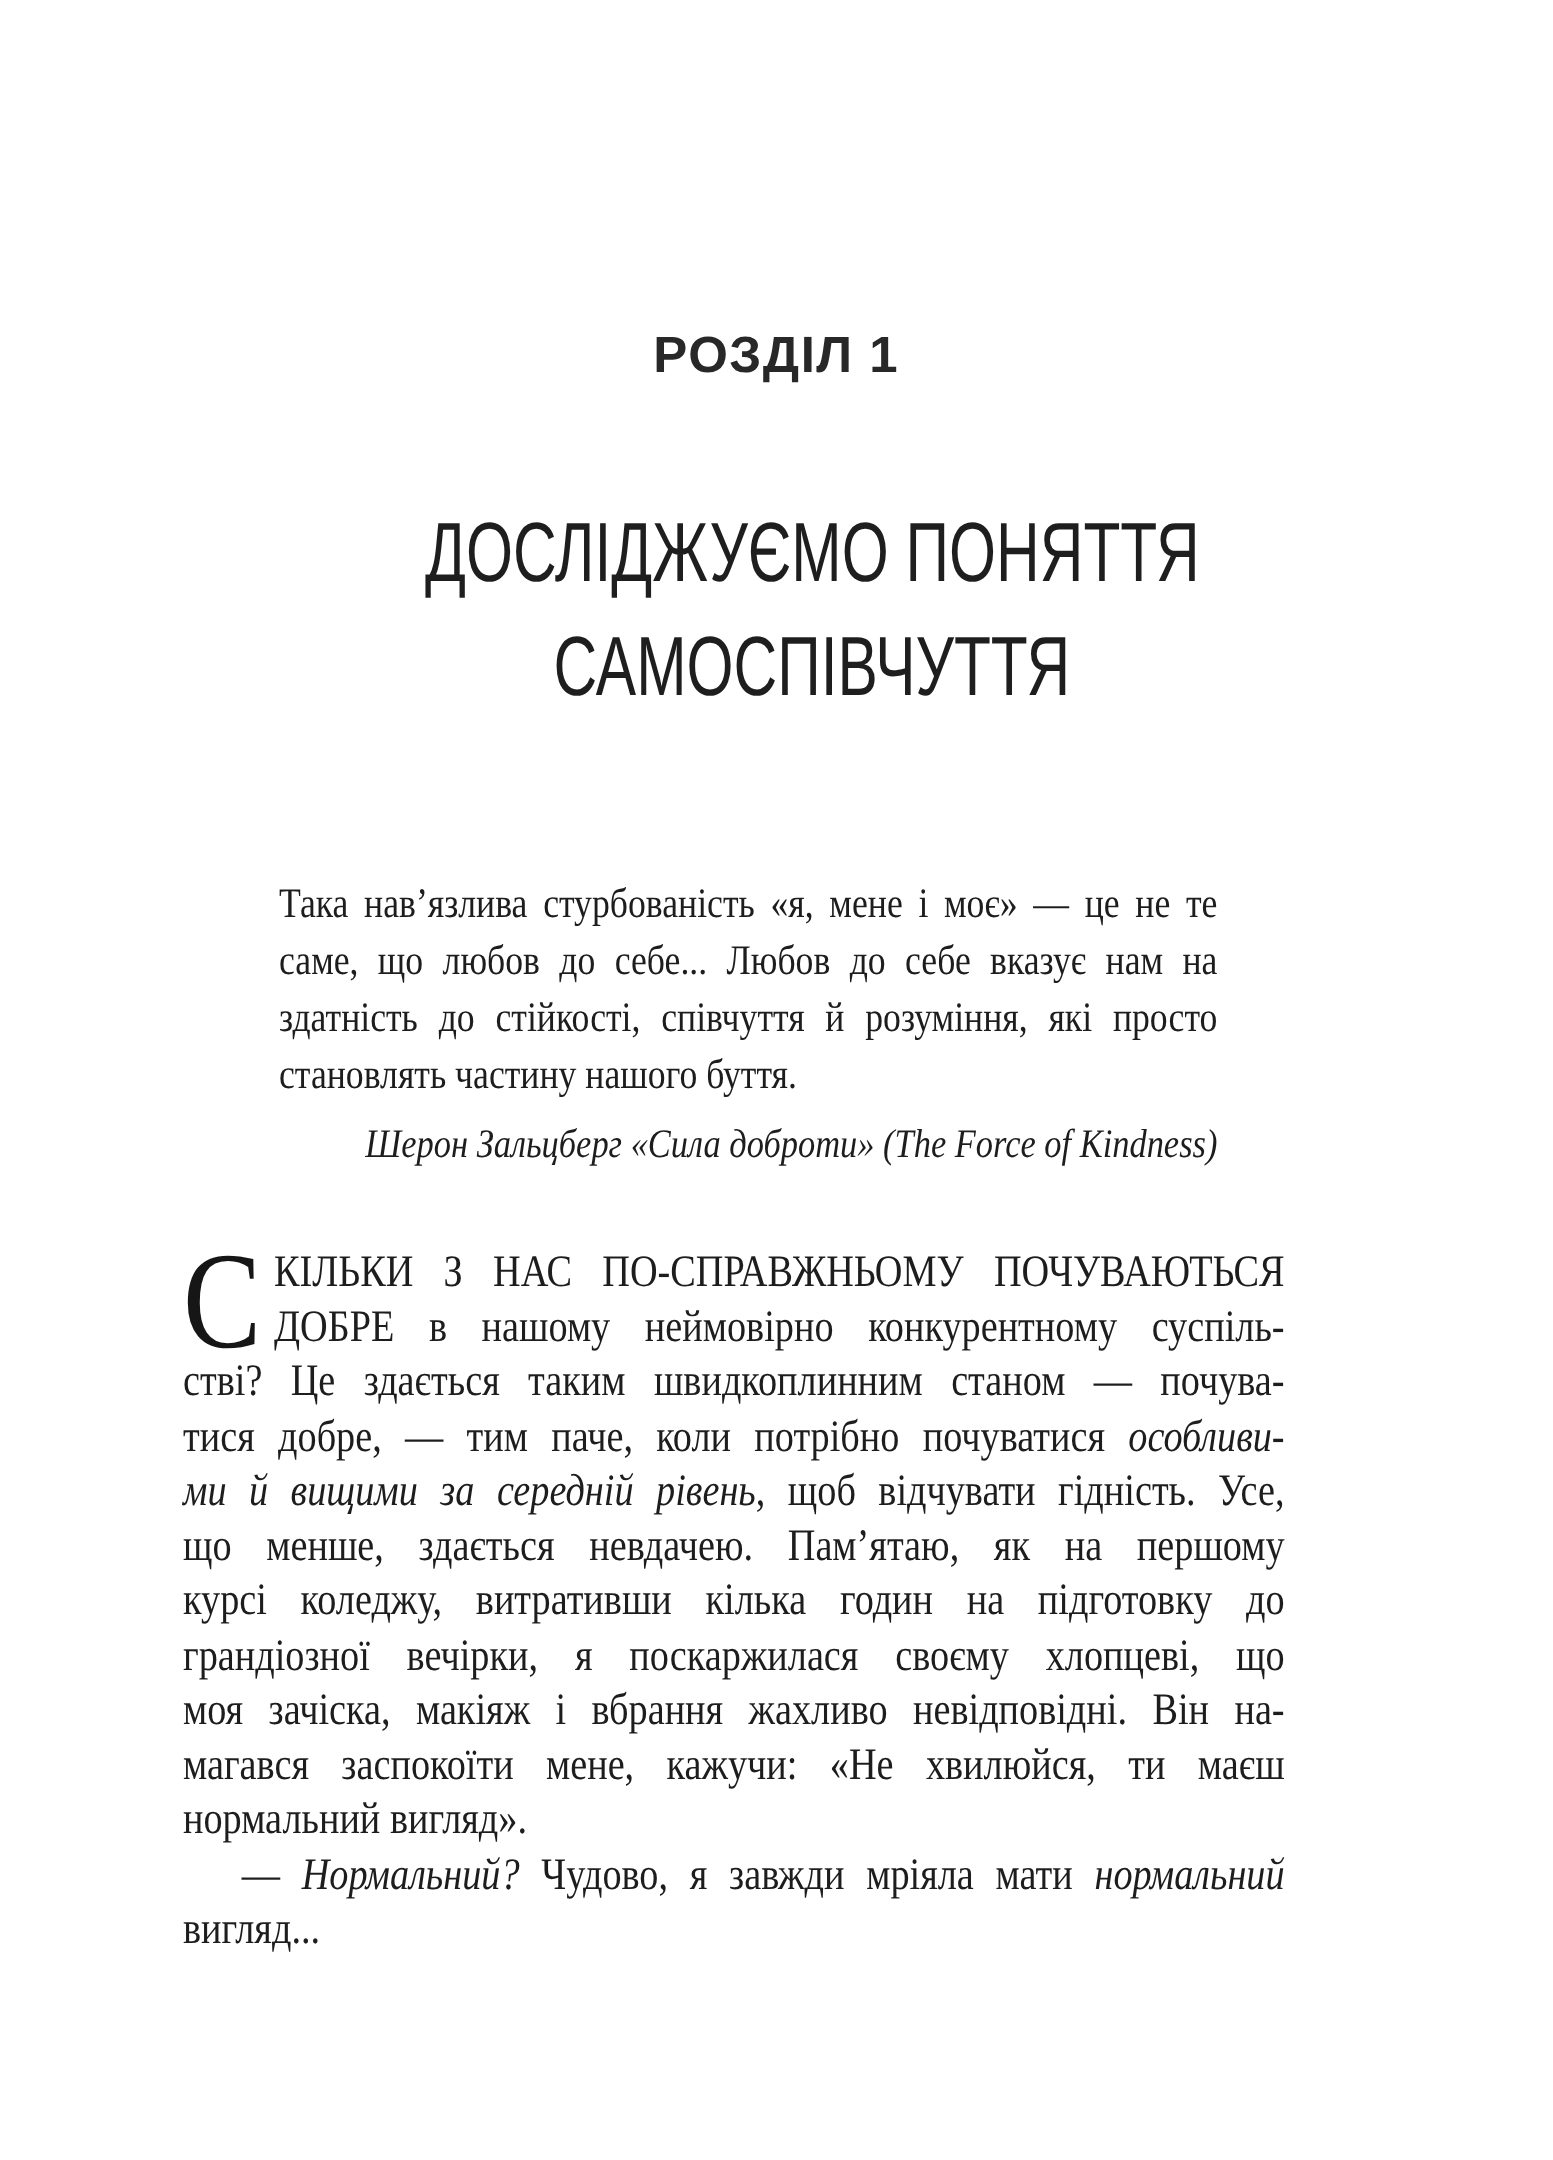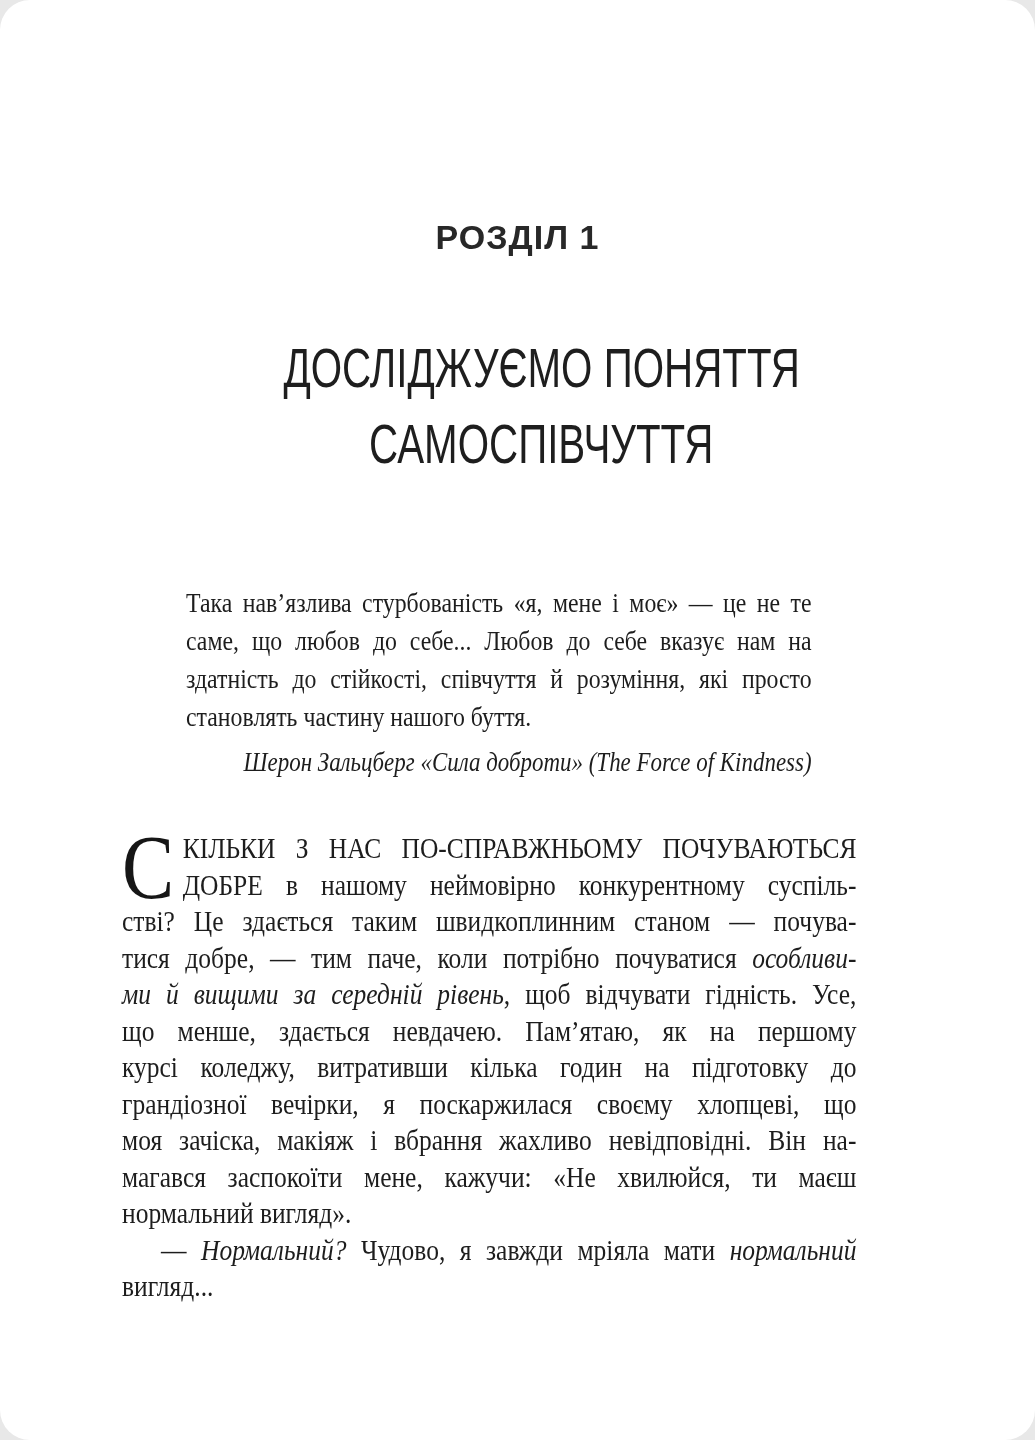--- a/index.html
+++ b/index.html
@@ -9,21 +9,20 @@
   }
   .page {
     position: relative;
     width: 1035px;
     height: 1440px;
     margin: 0 auto;
     background: #ffffff;
     color: #1d1d1d;
     font-family: "Liberation Serif", serif;
     overflow: hidden;
-    border-radius: 30px;
   }
 
   
   .chapter-label {
     position: absolute;
     top: 218px;
     left: 0;
     width: 100%;
     text-align: center;
     font-family: "Liberation Sans", sans-serif;

